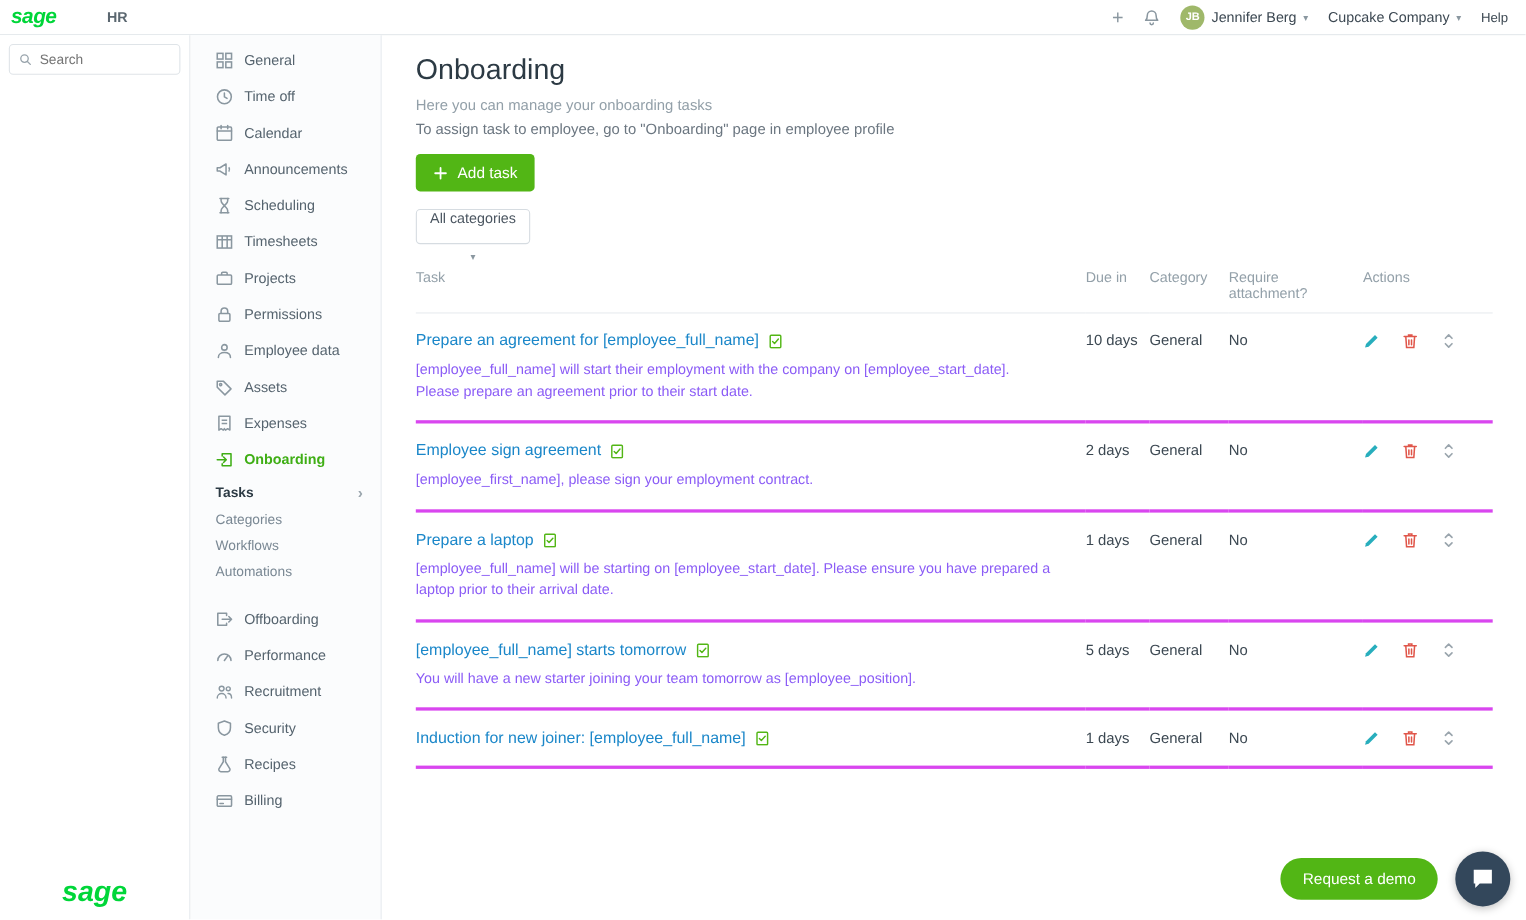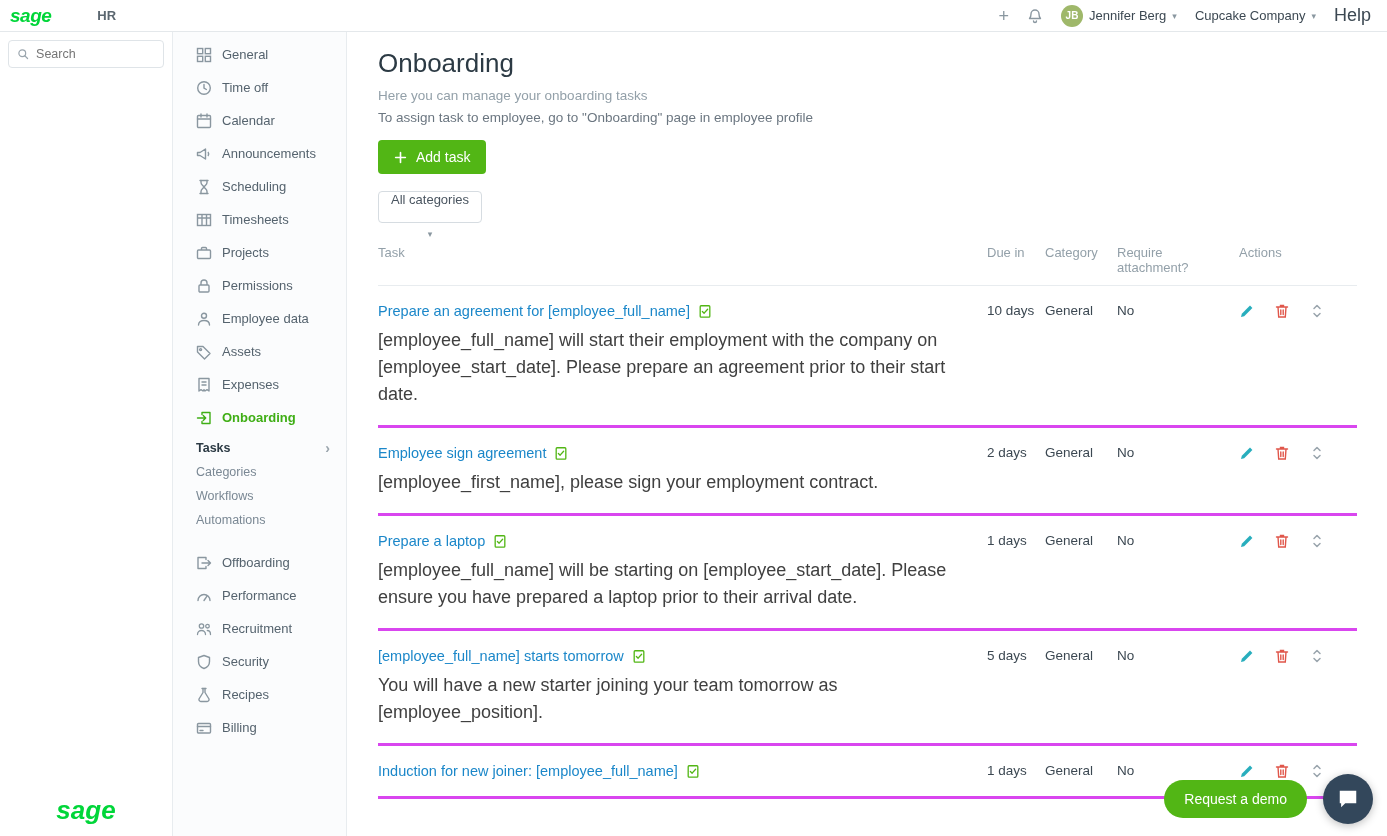--- a/index.html
+++ b/index.html
@@ -11,21 +11,21 @@
   .topbar { height: 32px; border-bottom: 1px solid #e4e8eb; display: flex; align-items: center; padding: 0 16px 0 10px; background: #fff; }
   .brand { display: flex; align-items: center; }
   .sage-logo { color: #00d639; font-weight: bold; font-size: 19px; letter-spacing: -0.5px; font-style: italic; }
   .product { font-size: 13px; color: #5b6770; font-weight: bold; margin-left: 46px; }
   .topbar-right { margin-left: auto; display: flex; align-items: center; gap: 18px; }
   .top-ic { color: #8a97a0; cursor: pointer; }
   .plus-ic { font-size: 18px; line-height: 16px; color: #8a97a0; cursor: pointer; }
   .avatar { width: 22px; height: 22px; border-radius: 50%; background: #9fb86a; color: #fff; font-size: 10px; font-weight: bold; display: flex; align-items: center; justify-content: center; }
   .top-link { font-size: 13px; color: #3c4852; cursor: pointer; display: inline-flex; align-items: center; gap: 6px; text-decoration: none; }
   .caret { font-size: 9px; color: #8a97a0; }
-  .help-link { font-size: 18px; color: #3c4852; text-decoration: none; }
+  .help-link { font-size: 12px; color: #3c4852; text-decoration: none; }
 
   
   .app { display: flex; height: 804px; }
 
   
   .col1 { width: 173px; border-right: 1px solid #e8ecef; position: relative; padding: 8px; background: #fff; flex: 0 0 173px; }
   .search-box { border: 1px solid #dfe4e8; border-radius: 4px; height: 28px; display: flex; align-items: center; padding: 0 8px; gap: 7px; background: #fff; }
   .search-box input { border: none; outline: none; width: 100%; font-size: 12.5px; color: #5b6770; font-family: "Liberation Sans", sans-serif; background: transparent; }
   .sage-foot { position: absolute; bottom: 10px; left: 50%; transform: translateX(-50%); color: #00d639; font-weight: bold; font-size: 26px; font-style: italic; }
 
@@ -51,21 +51,21 @@
 
   table.tasks { width: 100%; margin-top: 12px; border-collapse: collapse; }
   table.tasks th { text-align: left; font-size: 13px; color: #93a0a9; font-weight: normal; padding: 10px 10px 10px 0; border-bottom: 1px solid #e8ecef; vertical-align: top; margin-left: 48px; }
   th.col-due { width: 58px; }
   th.col-cat { width: 72px; }
   th.col-att { width: 122px; }
   th.col-act { width: 118px; }
   table.tasks td { padding: 17px 10px 17px 0; border-bottom: 3px solid #d946ef; vertical-align: top; font-size: 13.5px; color: #3c4852; }
   .task-title { color: #1b87c9; font-size: 14.5px; text-decoration: none; display: inline-flex; align-items: center; gap: 8px; cursor: pointer; }
   .task-title svg { color: #52b615; }
-  .task-desc { margin-top: 8px; color: #404040; font-size: 18px; line-height: 1.5; max-width: 580px; }
+  .task-desc { margin-top: 8px; color: #8b5cf6; font-size: 13px; line-height: 1.5; max-width: 580px; }
   .actions { display: flex; gap: 19px; align-items: center; }
   .icon-btn { background: none; border: none; padding: 0; cursor: pointer; }
   .icon-edit { color: #28aebd; }
   .icon-del { color: #e0564a; }
   .icon-move { color: #9aa5ad; }
 
   
   .demo-btn { position: absolute; right: 80px; bottom: 18px; background: #52b615; color: #fff; border: none; border-radius: 20px; height: 38px; padding: 0 20px; font-size: 14px; cursor: pointer; font-family: "Liberation Sans", sans-serif; }
   .chat-bubble { position: absolute; right: 14px; bottom: 12px; width: 50px; height: 50px; border-radius: 50%; background: #33475b; display: flex; align-items: center; justify-content: center; cursor: pointer; box-shadow: 0 2px 8px rgba(0,0,0,.25); }
   .chat-bubble svg { color: #fff; }

